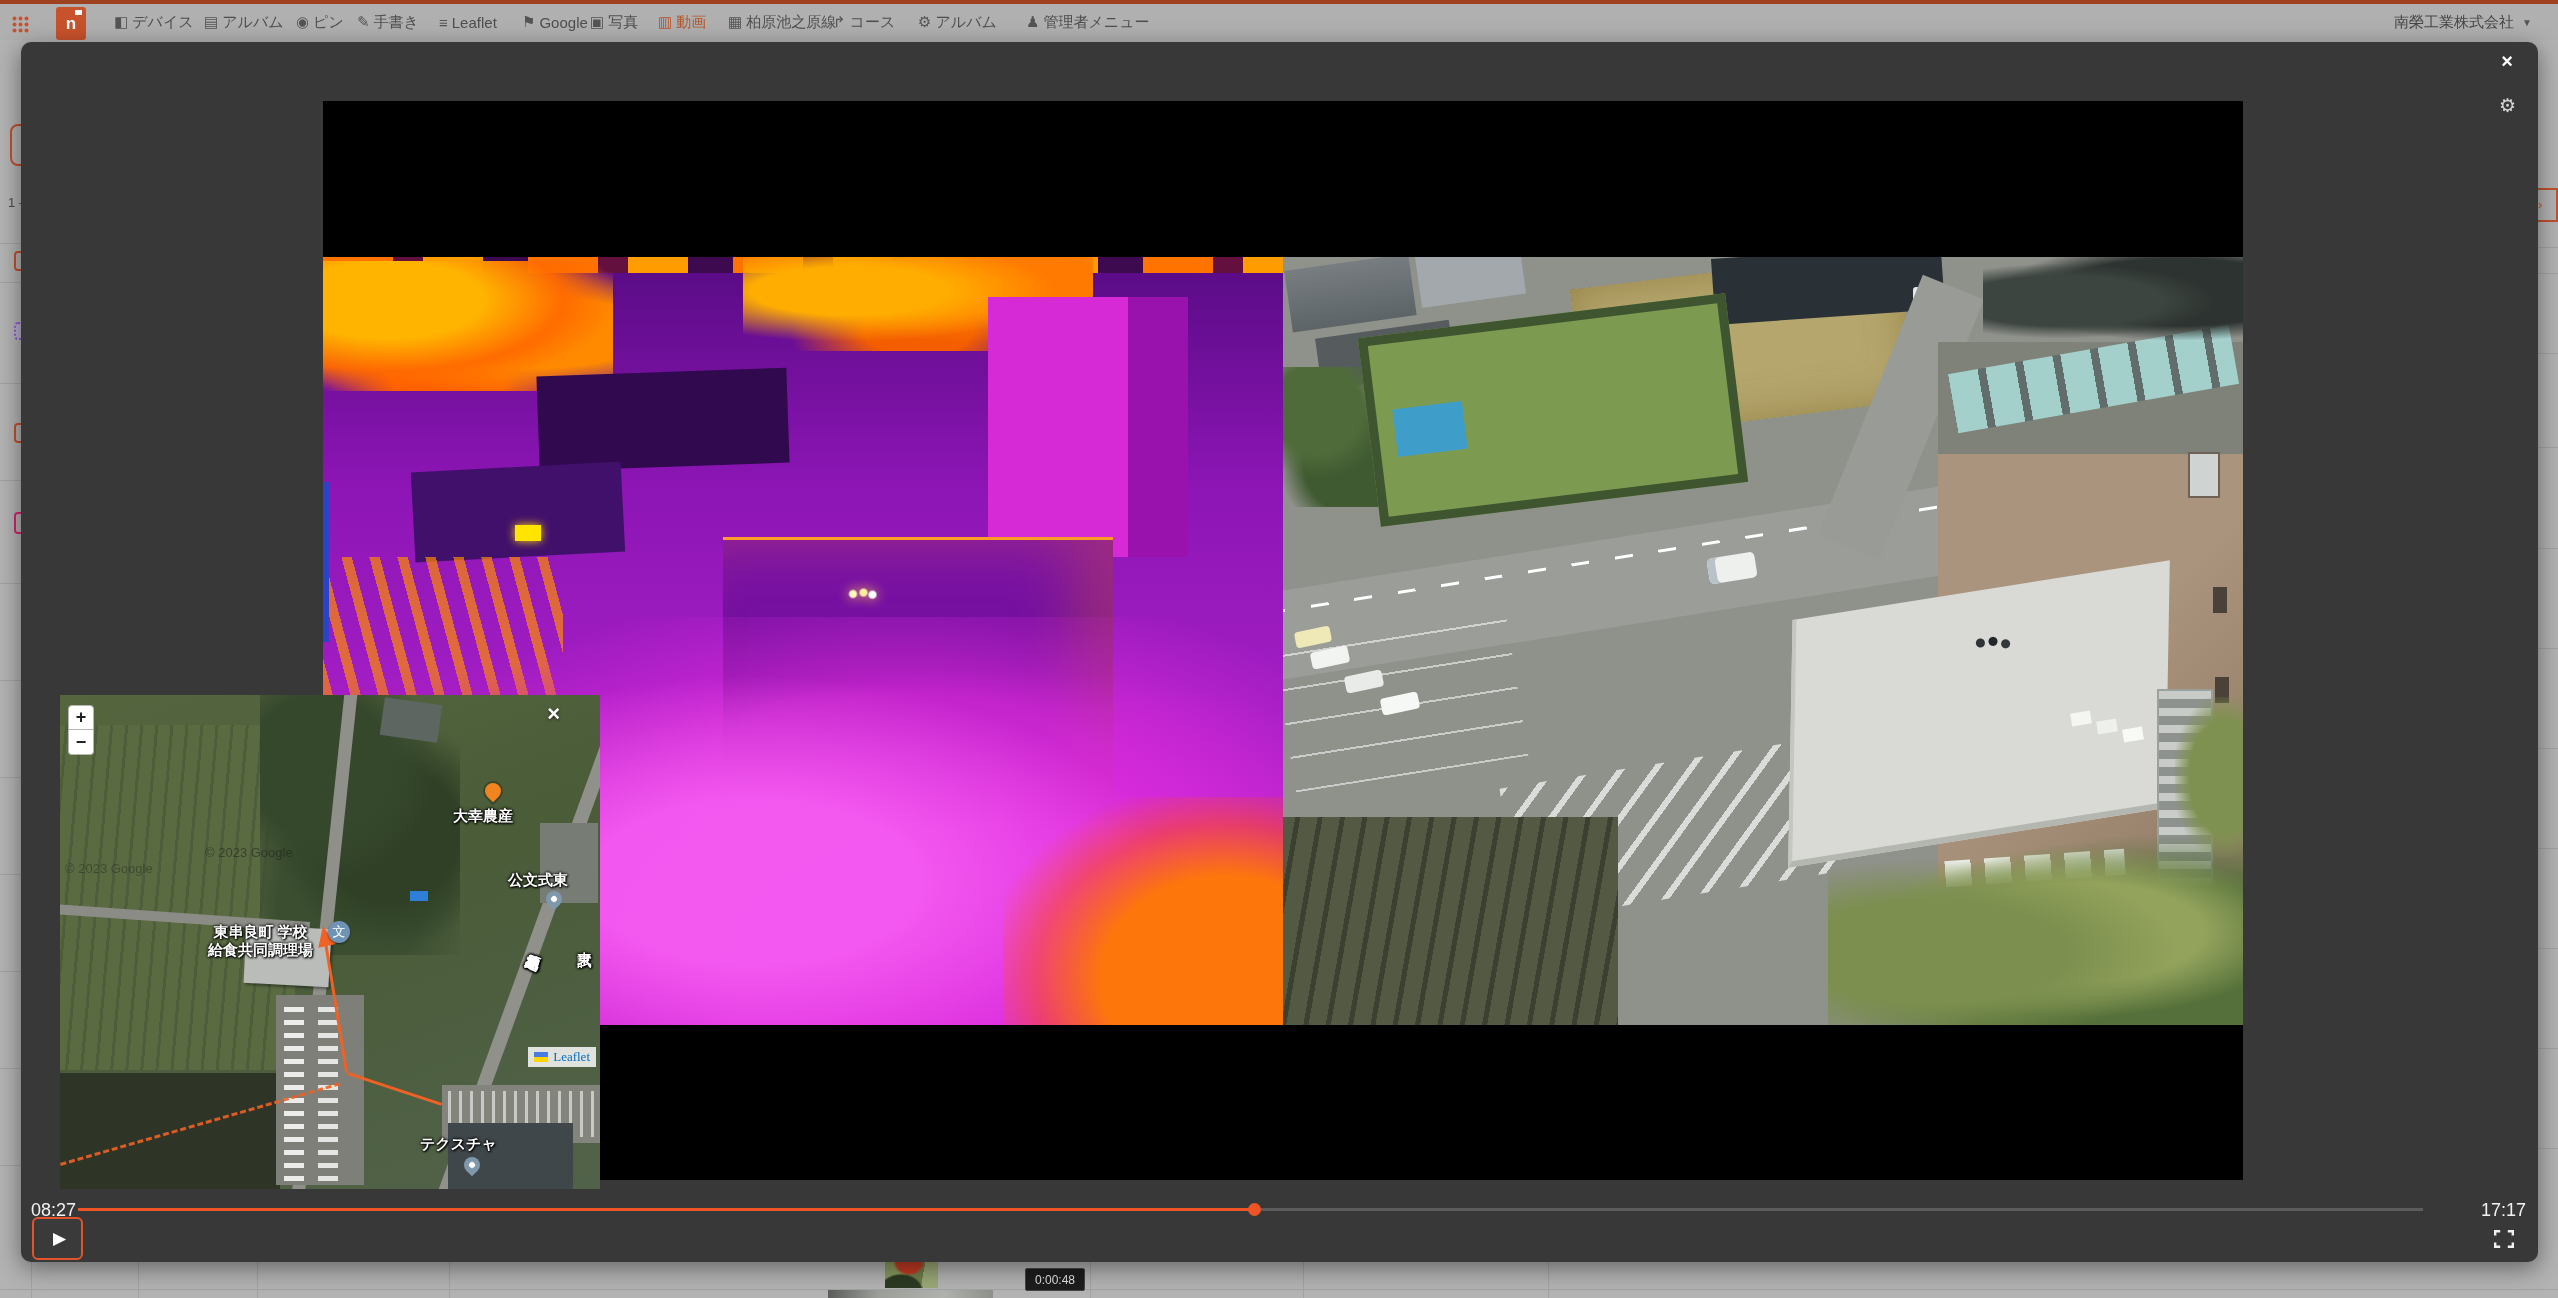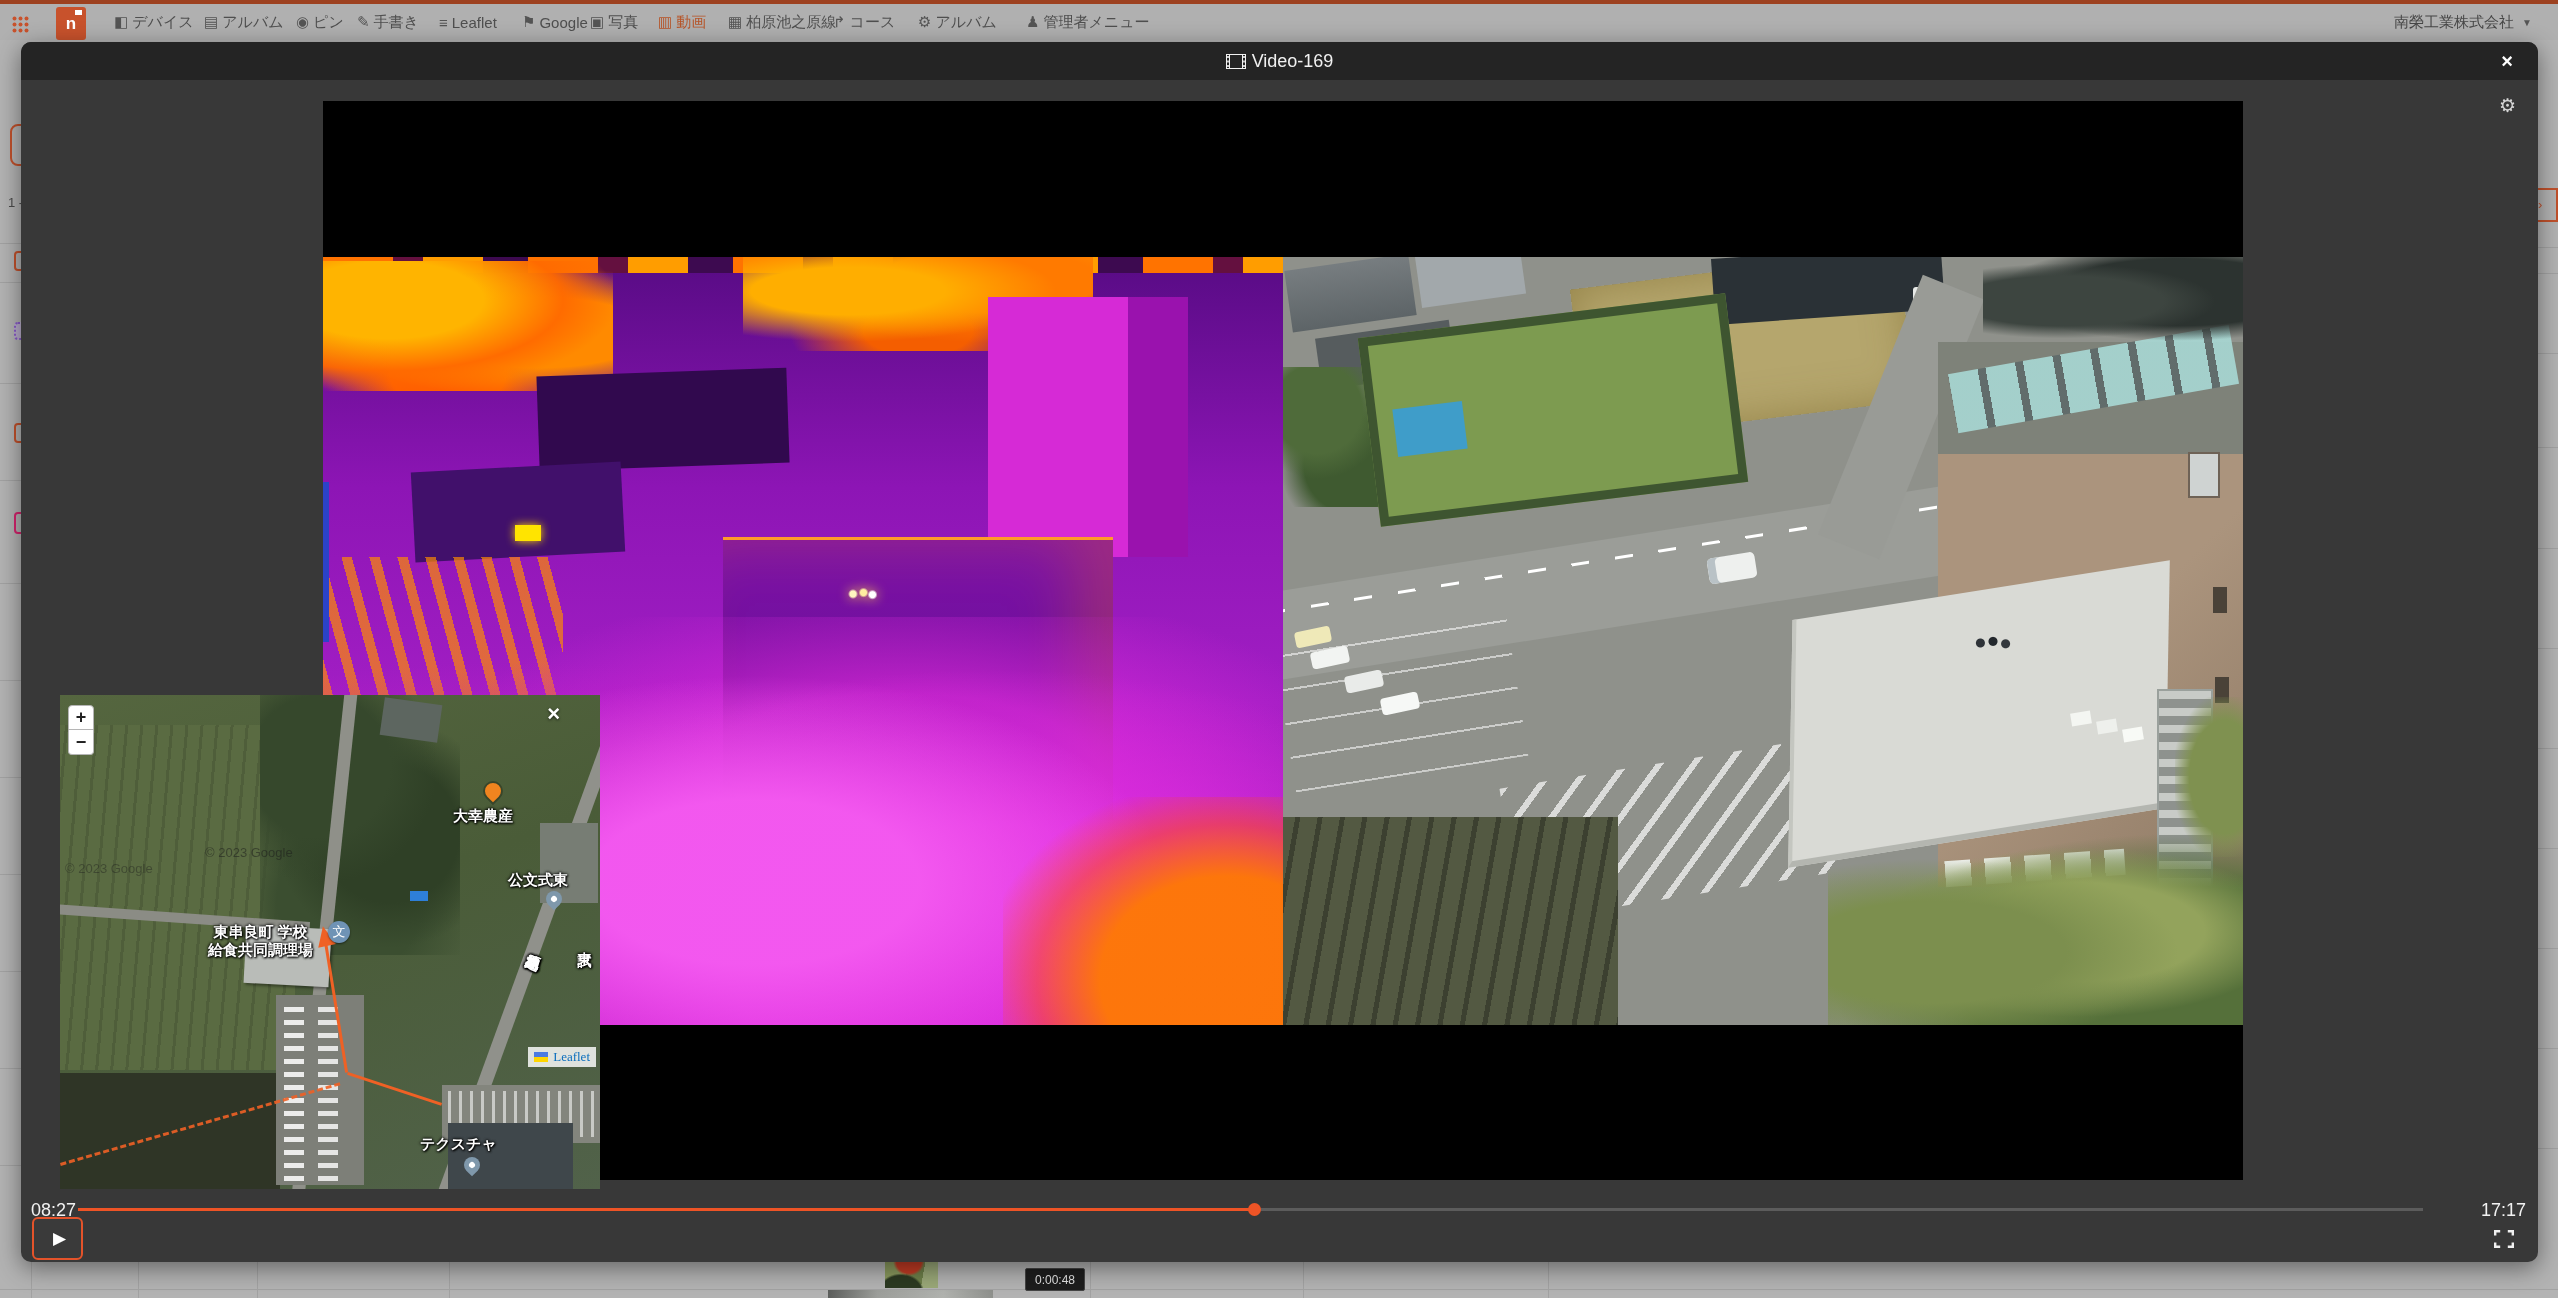--- a/index.html
+++ b/index.html
@@ -176,35 +176,20 @@
   <div class="abs" style="left:885px;top:1262px;width:53px;height:26px;background:
        radial-gradient(ellipse at 30% 120%,#2c3a22 0 40%,transparent 45%),
        radial-gradient(ellipse at 45% 0%,#c33b24 0 30%,transparent 38%),
        linear-gradient(100deg,#8a9a5e 0 40%,#6d7f49 40% 70%,#9aa878 70%);"></div>
   <div class="tooltip">
       <span>0:00:48</span>
     </div>
   <div class="abs" style="left:828px;top:1290px;width:165px;height:8px;background:linear-gradient(90deg,#5c5e5c,#9c9e9a 30%,#b0b2ae 70%,#8e908c);"></div>
 
   <div class="modal">
-    <div class="modal-header">
-      <svg width="20" height="15" viewBox="0 0 20 15">
-        <rect x="0.5" y="0.5" width="19" height="14" fill="none" stroke="#f1f1f1"></rect>
-        <rect x="3.5" y="0.5" width="13" height="14" fill="none" stroke="#f1f1f1"></rect>
-        <g fill="#f1f1f1">
-            <rect x="1.2" y="2" width="1.6" height="2"></rect>
-            <rect x="1.2" y="6.5" width="1.6" height="2"></rect>
-            <rect x="1.2" y="11" width="1.6" height="2"></rect>
-        <rect x="17.2" y="2" width="1.6" height="2"></rect>
-            <rect x="17.2" y="6.5" width="1.6" height="2"></rect>
-            <rect x="17.2" y="11" width="1.6" height="2"></rect>
-          </g>
-      </svg>
-      <span>Video-169</span>
-    </div>
     <div class="modal-close">×</div>
     <div class="gear">⚙</div>
 
     <div class="video-frame">
 
       <div class="feed" style="left:0;
            background:linear-gradient(180deg,#570b84 0%,#8d15b5 30%,#a21ec4 58%,#8a14ae 100%);">
         <div class="abs" style="left:0;top:0;width:960px;height:16px;
              background:repeating-linear-gradient(90deg,#ff7300 0 70px,#64103f 70px 100px,#ff9d00 100px 160px,#3d0a50 160px 205px);"></div>
         <div class="abs" style="left:-10px;top:4px;width:300px;height:130px;

